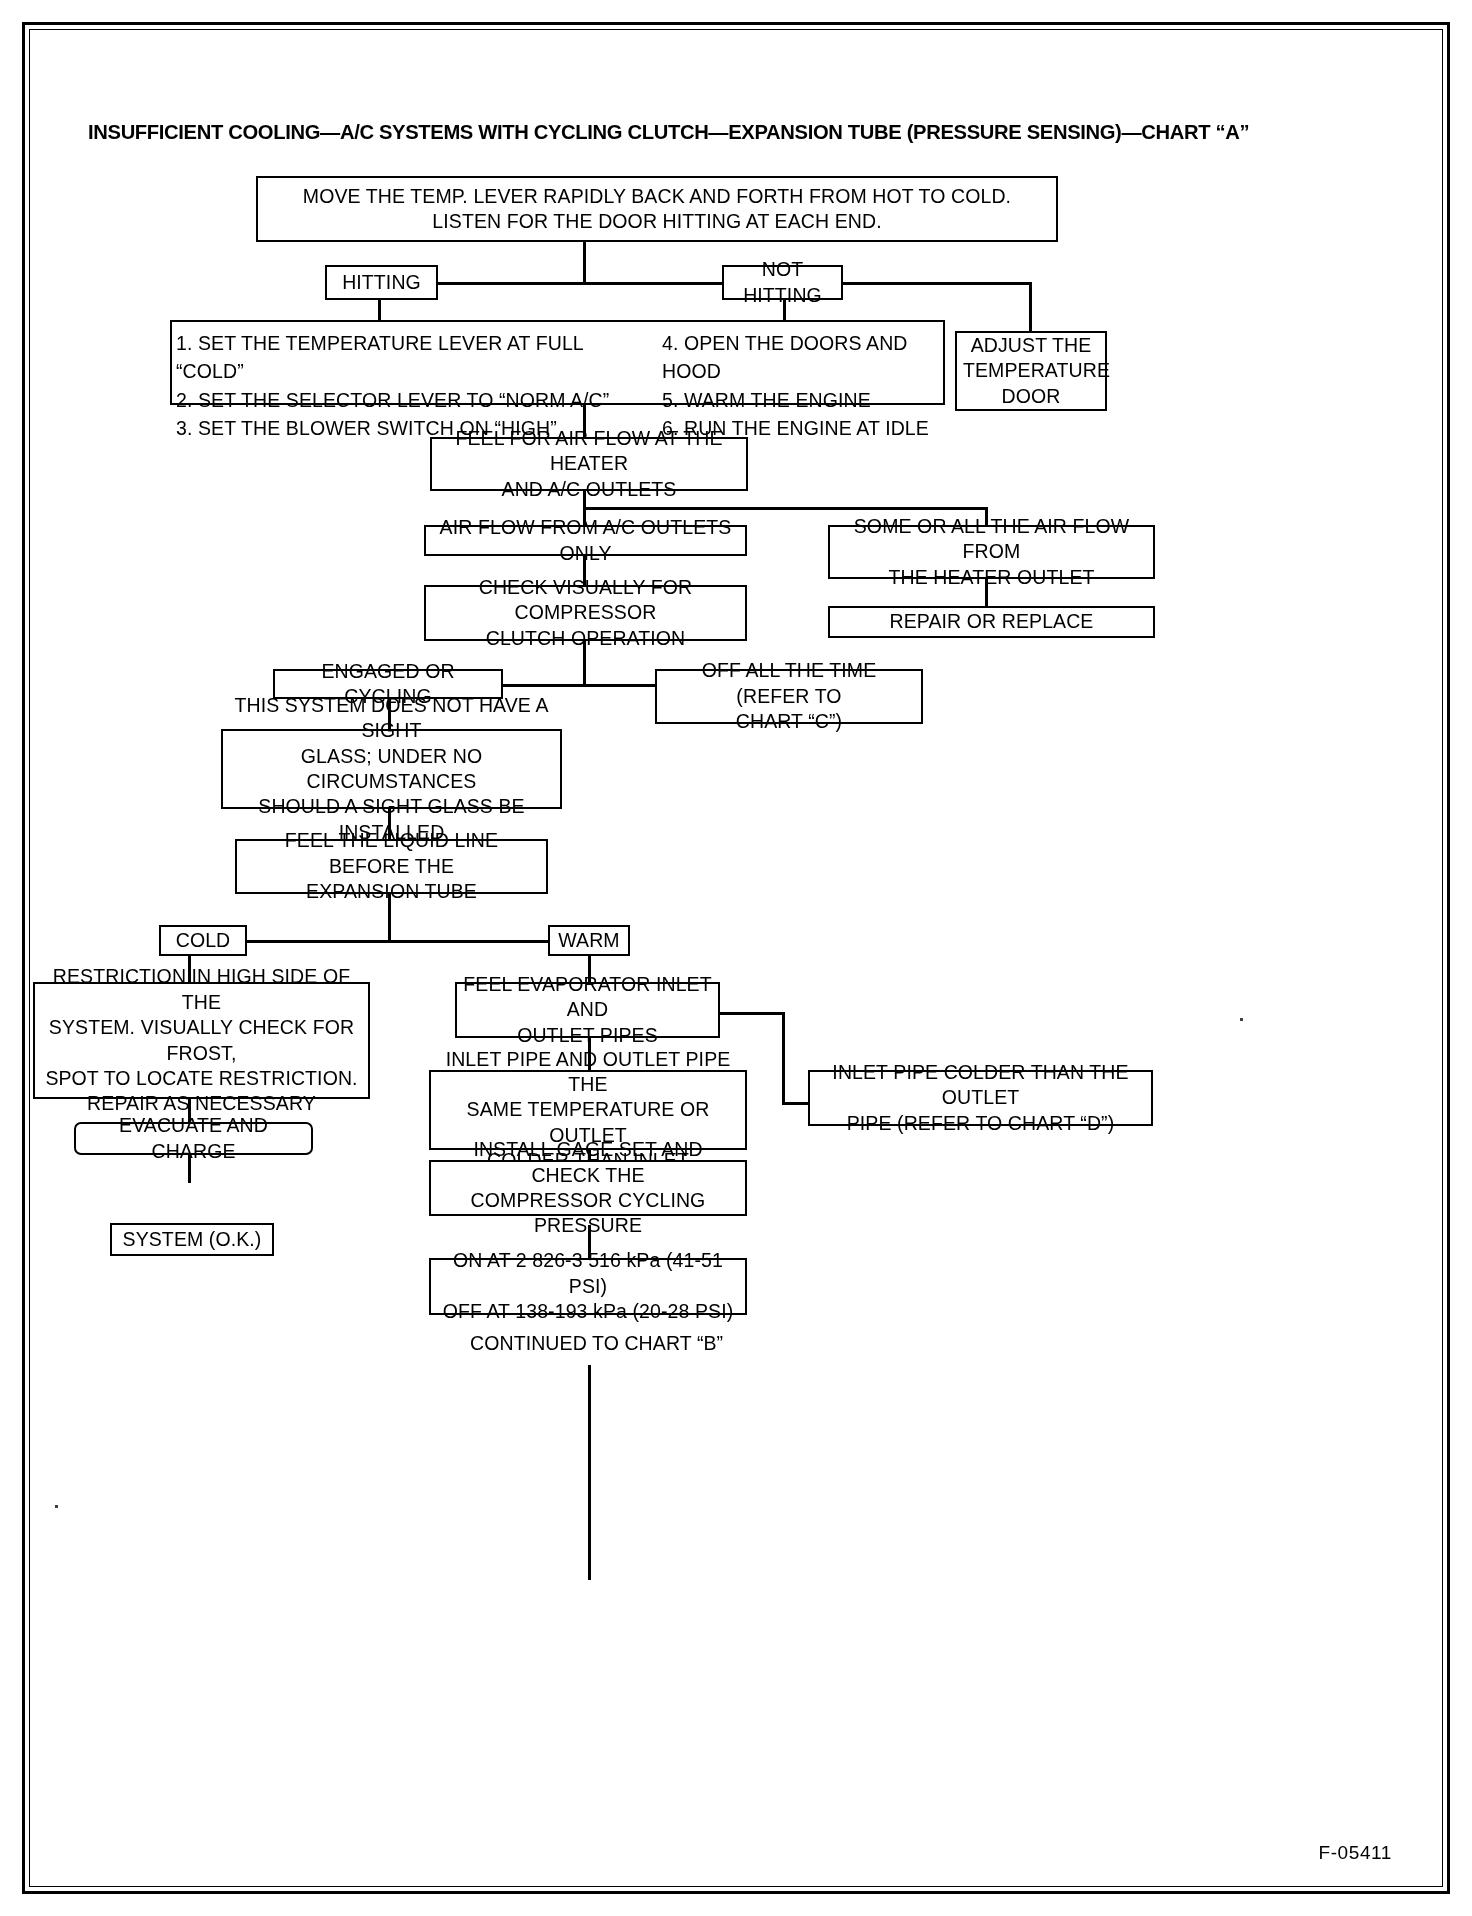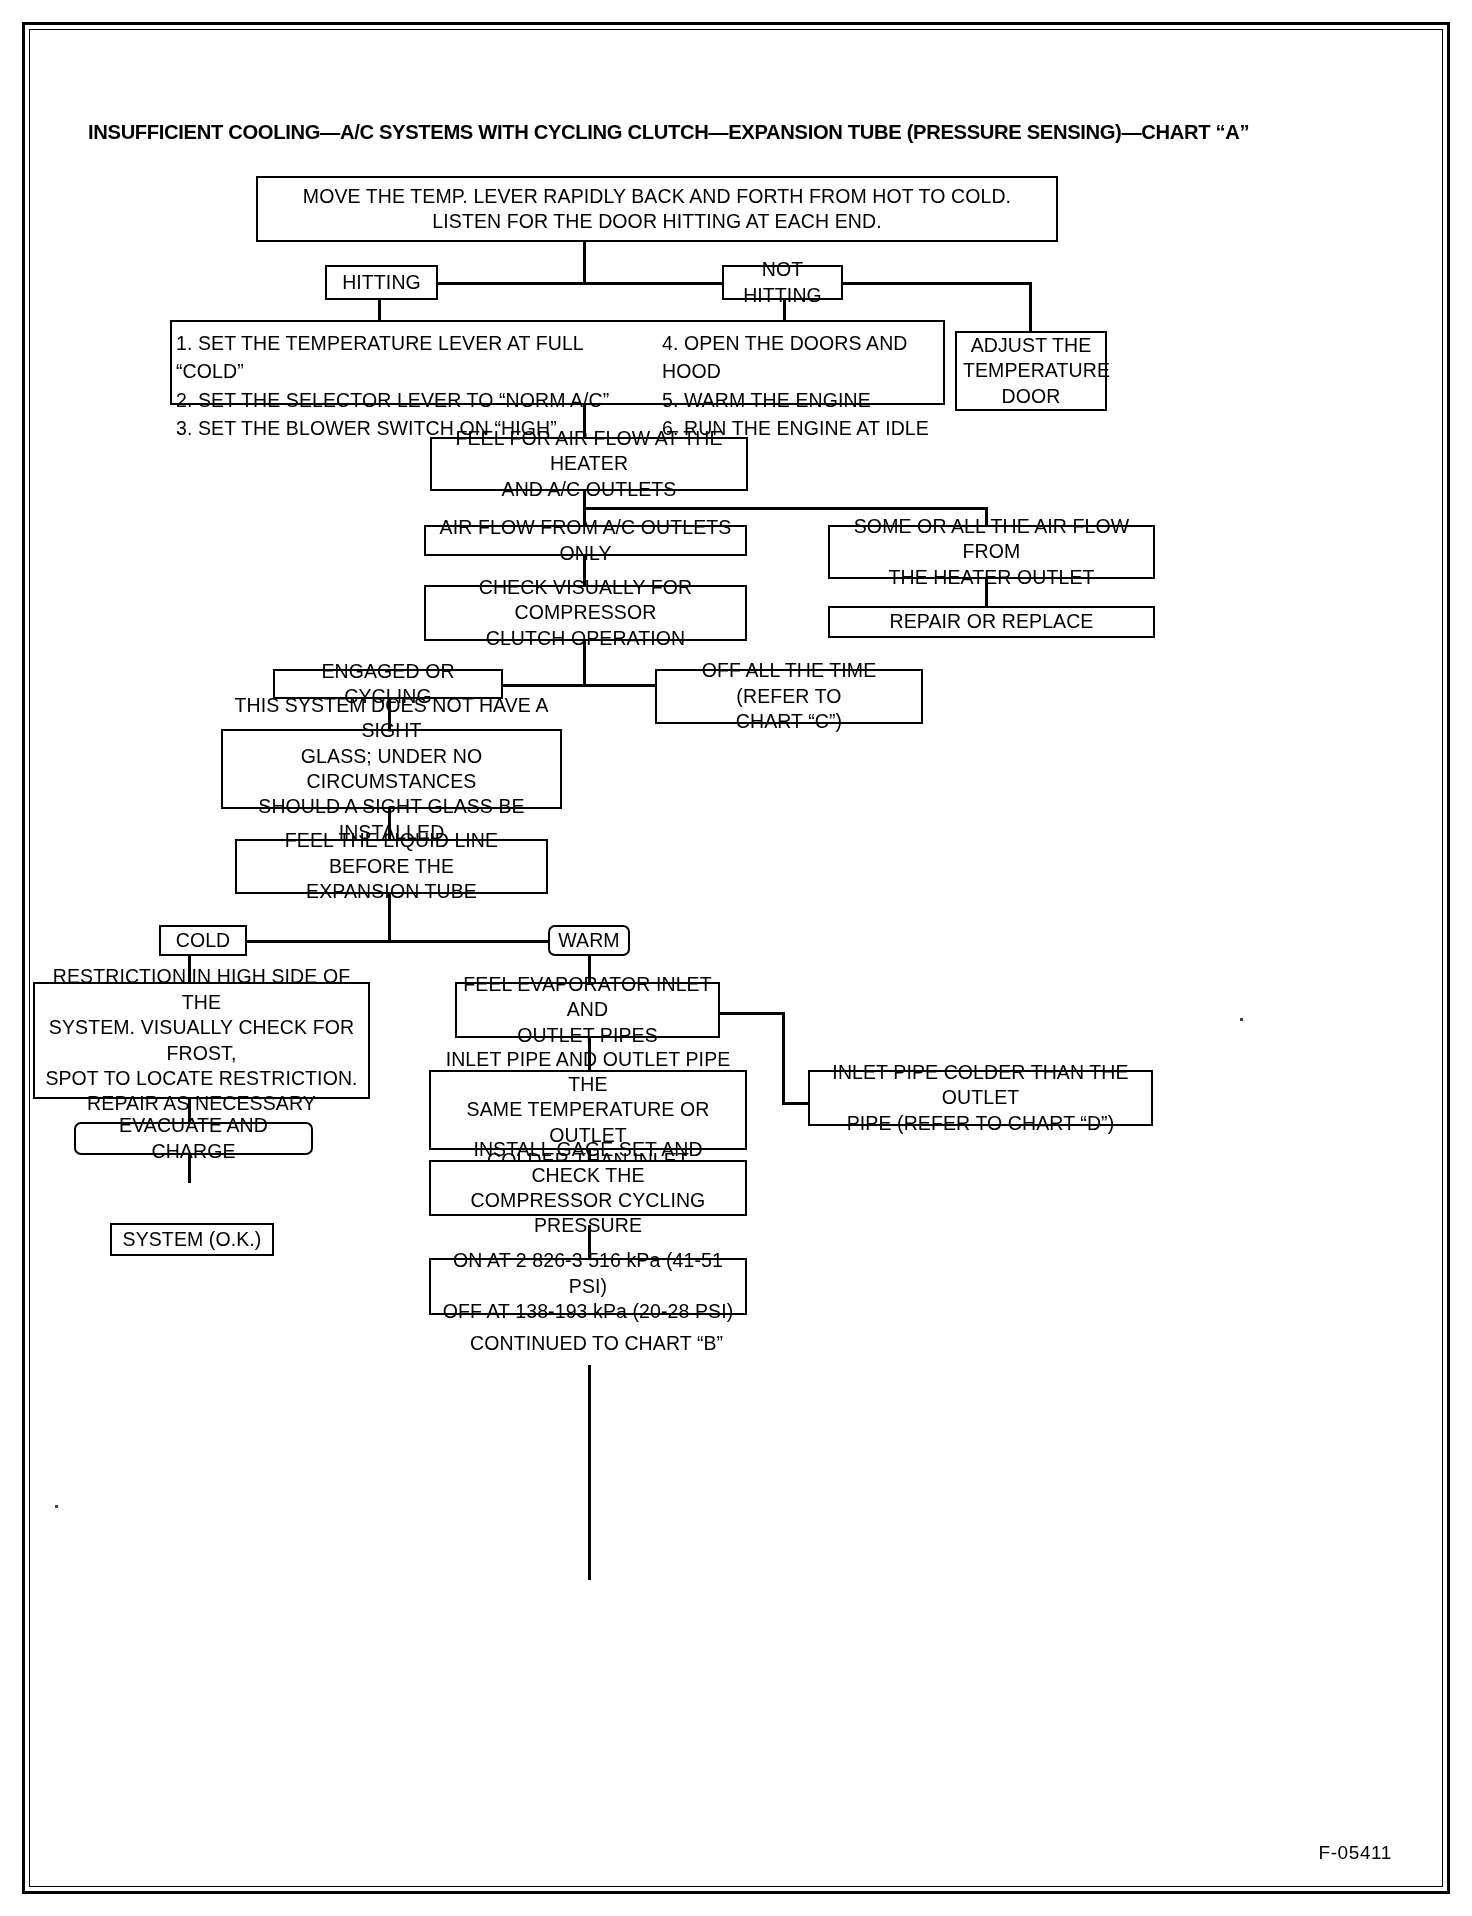--- a/index.html
+++ b/index.html
@@ -236,21 +236,21 @@
 
   <div class="box" style="left:235px;top:839px;width:313px;height:55px;">
     <span class="txt">FEEL THE LIQUID LINE BEFORE THE
 EXPANSION TUBE</span>
   </div>
 
   <div class="box" style="left:159px;top:925px;width:88px;height:31px;">
     <span class="txt">COLD</span>
   </div>
 
-  <div class="box" style="left:548px;top:925px;width:82px;height:31px;border-radius:7px;">
+  <div class="box" style="left:548px;top:925px;width:82px;height:31px;">
     <span class="txt">WARM</span>
   </div>
 
   <div class="box" style="left:455px;top:982px;width:265px;height:56px;">
     <span class="txt">FEEL EVAPORATOR INLET AND
 OUTLET PIPES</span>
   </div>
 
   <div class="box" style="left:33px;top:982px;width:337px;height:117px;">
     <span class="txt">RESTRICTION IN HIGH SIDE OF THE

